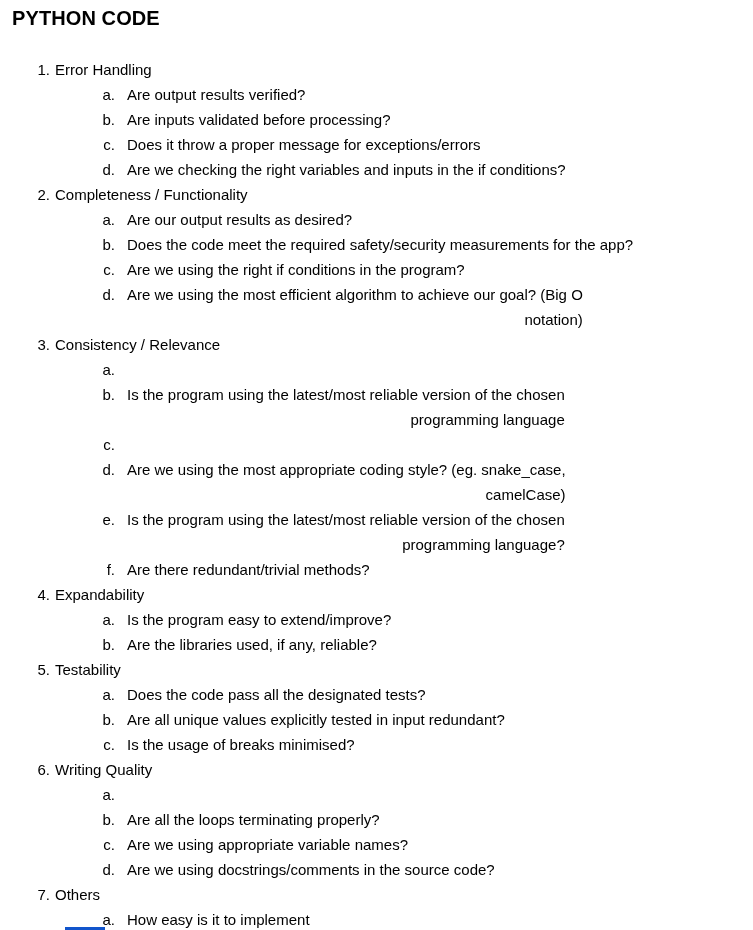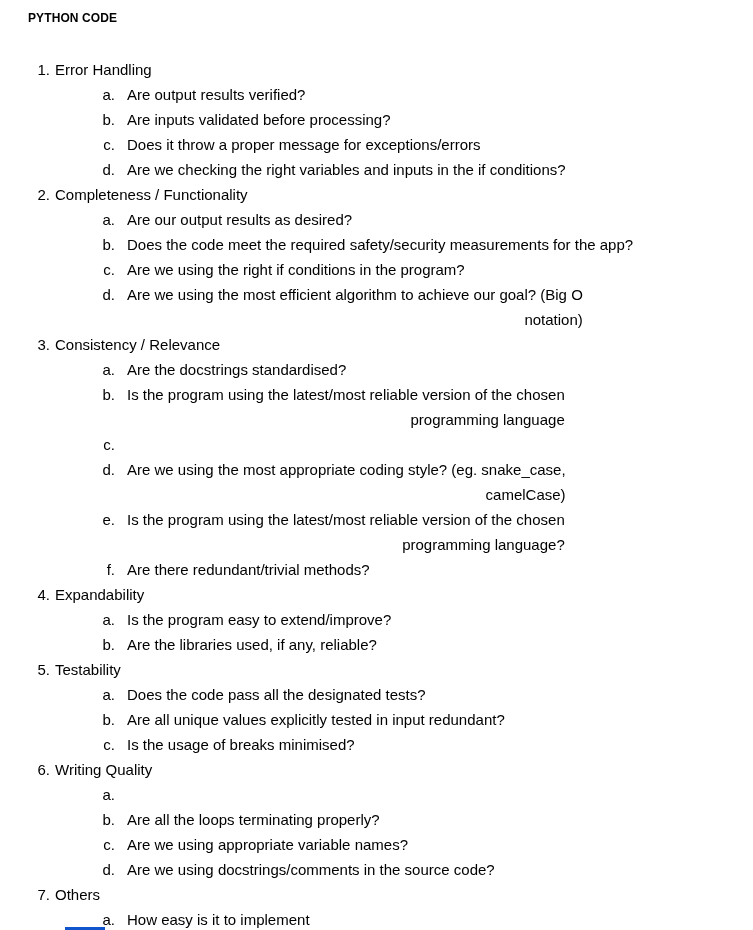--- a/index.html
+++ b/index.html
@@ -10,24 +10,24 @@
   body {
     width: 753px;
     height: 930px;
     position: relative;
     overflow: hidden;
     font-family: "Liberation Sans", sans-serif;
     color: #000000;
     -webkit-font-smoothing: antialiased;
   }
   .doc-title {
-    font-size: 12px;
+    font-size: 20px;
     font-weight: bold;
     line-height: 18px;
-    padding: 9px 0 0 28px;
+    padding: 9px 0 0 12px;
     letter-spacing: 0.1px;
   }
   .checklist {
     margin-top: 30px;
   }
   .sec-row {
     display: flex;
     align-items: flex-start;
     font-size: 15px;
     line-height: 25px;
@@ -114,21 +114,20 @@
       <span class="item-letter">d.</span>
       <span class="item-text">Are we using the most efficient algorithm to achieve our goal? (Big O
 notation)</span>
     </div>
     <div class="sec-row">
       <span class="sec-num">3.</span>
       <span class="sec-title">Consistency / Relevance</span>
     </div>
     <div class="item-row">
       <span class="item-letter">a.</span>
-      <span class="item-text">Are the docstrings standardised?</span>
     </div>
     <div class="item-row">
       <span class="item-letter">b.</span>
       <span class="item-text">Is the program using the latest/most reliable version of the chosen
 programming language</span>
     </div>
     <div class="item-row">
       <span class="item-letter">c.</span>
     </div>
     <div class="item-row">

